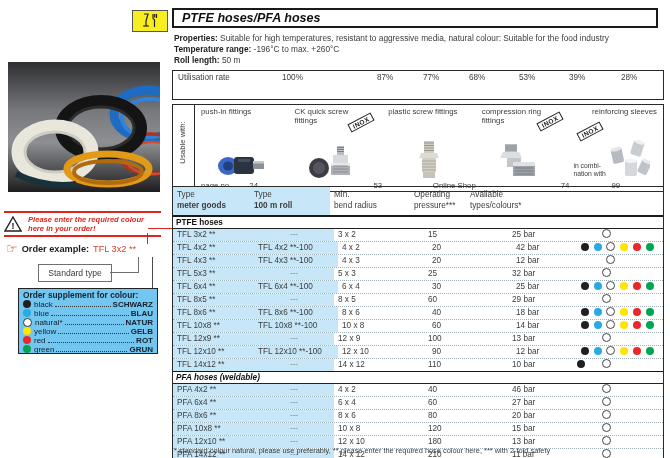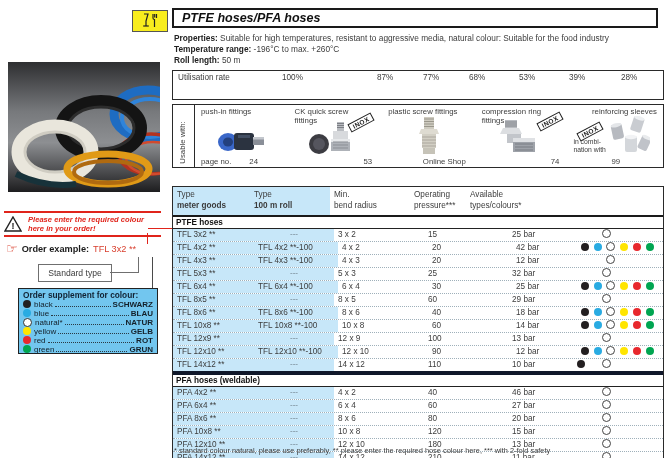--- a/index.html
+++ b/index.html
@@ -16,28 +16,28 @@
   .props b{color:#222;}
 
   
   .ttable{left:172px;top:70px;width:492px;height:30px;border:1.5px solid #2a2a2a;box-sizing:border-box;font-size:8.2px;color:#3c3c3c;}
   .trow{display:flex;height:13px;align-items:center;}
   .trow+.trow{border-top:1px dotted #9fb0ba;}
   .tlabel{width:104px;padding-left:5px;flex:none;}
   .tcol{flex:none;}
 
   
-  .usable{left:172px;top:104px;width:492px;height:64px;border:1.5px solid #2a2a2a;box-sizing:border-box;display:flex;}
+  .usable{left:172px;top:104px;width:492px;height:88px;border:1.5px solid #2a2a2a;box-sizing:border-box;display:flex;}
   .uw-label{width:21px;flex:none;border-right:1px solid #2a2a2a;position:relative;}
   .uw-label span{position:absolute;left:-26px;top:33px;transform:rotate(-90deg);font-size:7.8px;color:#3c3c3c;width:70px;text-align:center;display:block;}
   .fitcell{flex:1;position:relative;font-size:7.8px;color:#3c3c3c;}
   .fitname{position:absolute;top:3px;left:6px;line-height:8.8px;width:80%;}
   .fitname.right{left:auto;right:6px;text-align:right;}
   .fitimg{position:absolute;bottom:9px;left:50%;transform:translateX(-50%);}
-  .fitpage{position:absolute;bottom:1px;left:6px;right:10px;display:flex;justify-content:flex-start;gap:18px;}
+  .fitpage{position:absolute;bottom:1px;left:6px;right:0;display:flex;justify-content:flex-start;gap:18px;}
   .fitpage.center{justify-content:flex-end;}
   .inox{position:absolute;border:1px solid #222;background:#fff;color:#222;font-size:6.5px;font-weight:bold;padding:0 3px;transform:rotate(-28deg);letter-spacing:.5px;}
   .combinote{position:absolute;left:4px;bottom:14px;font-size:6.8px;line-height:7.5px;color:#3c3c3c;}
 
   
   .photo{left:8px;top:62px;width:152px;height:130px;}
 
   
   .warnbox{left:4px;top:211px;width:157px;height:22px;border-top:2px solid #e0241b;border-bottom:2px solid #e0241b;display:flex;align-items:center;}
   .warntext{font-size:7.6px;font-style:italic;font-weight:bold;color:#e0241b;line-height:9px;margin-left:6px;}
@@ -65,21 +65,21 @@
   .mh .l2{font-weight:bold;}
   .mh.plain .l2{font-weight:normal;}
   .c1{width:77px;flex:none;padding-left:4px;}
   .c2{width:80px;flex:none;padding-left:4px;}
   .c3{width:86px;flex:none;padding-left:4px;}
   .c4{width:80px;flex:none;padding-left:4px;}
   .c5{width:56px;flex:none;padding-left:4px;}
   .c6{flex:1;padding-left:4px;}
   .bluebg{background:#c7e7f9;}
   .secbar{height:11px;line-height:11px;font-weight:bold;color:#111;border-bottom:1px solid #222;padding-left:3px;}
-  .secbar.btop{border-top:4px solid #0f172a;}
+  .secbar.btop{border-top:1px solid #0f172a;font-style:italic;}
   .drow{display:flex;height:12px;line-height:12px;}
   .drow+.drow{border-top:1px dotted #9fb0ba;}
   .roll-dash{color:#7d909c;}
   .roll-dash-cell{text-align:center;padding-left:0!important;}
   .slotwrap{display:flex;padding-left:2px;}
   .slot{width:13px;display:flex;align-items:center;justify-content:center;}
   .dot{width:8px;height:8px;border-radius:50%;}
   .dot.natural{background:#fff;border:1.1px solid #444;width:7px;height:7px;}
 
   .footnote{left:174px;top:446px;width:492px;font-size:7.4px;color:#3c3c3c;}

